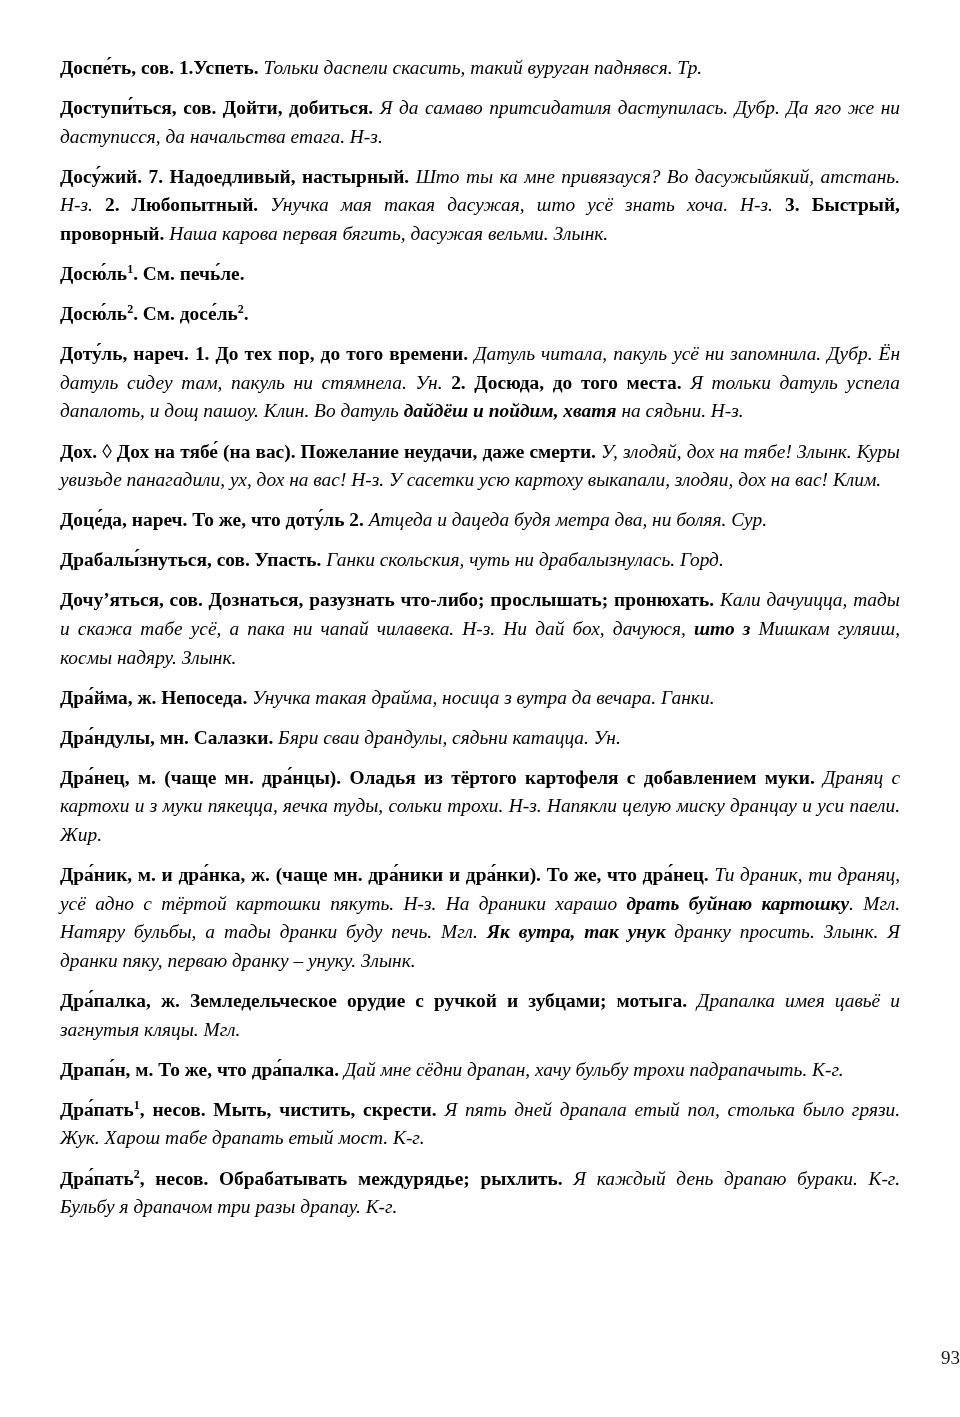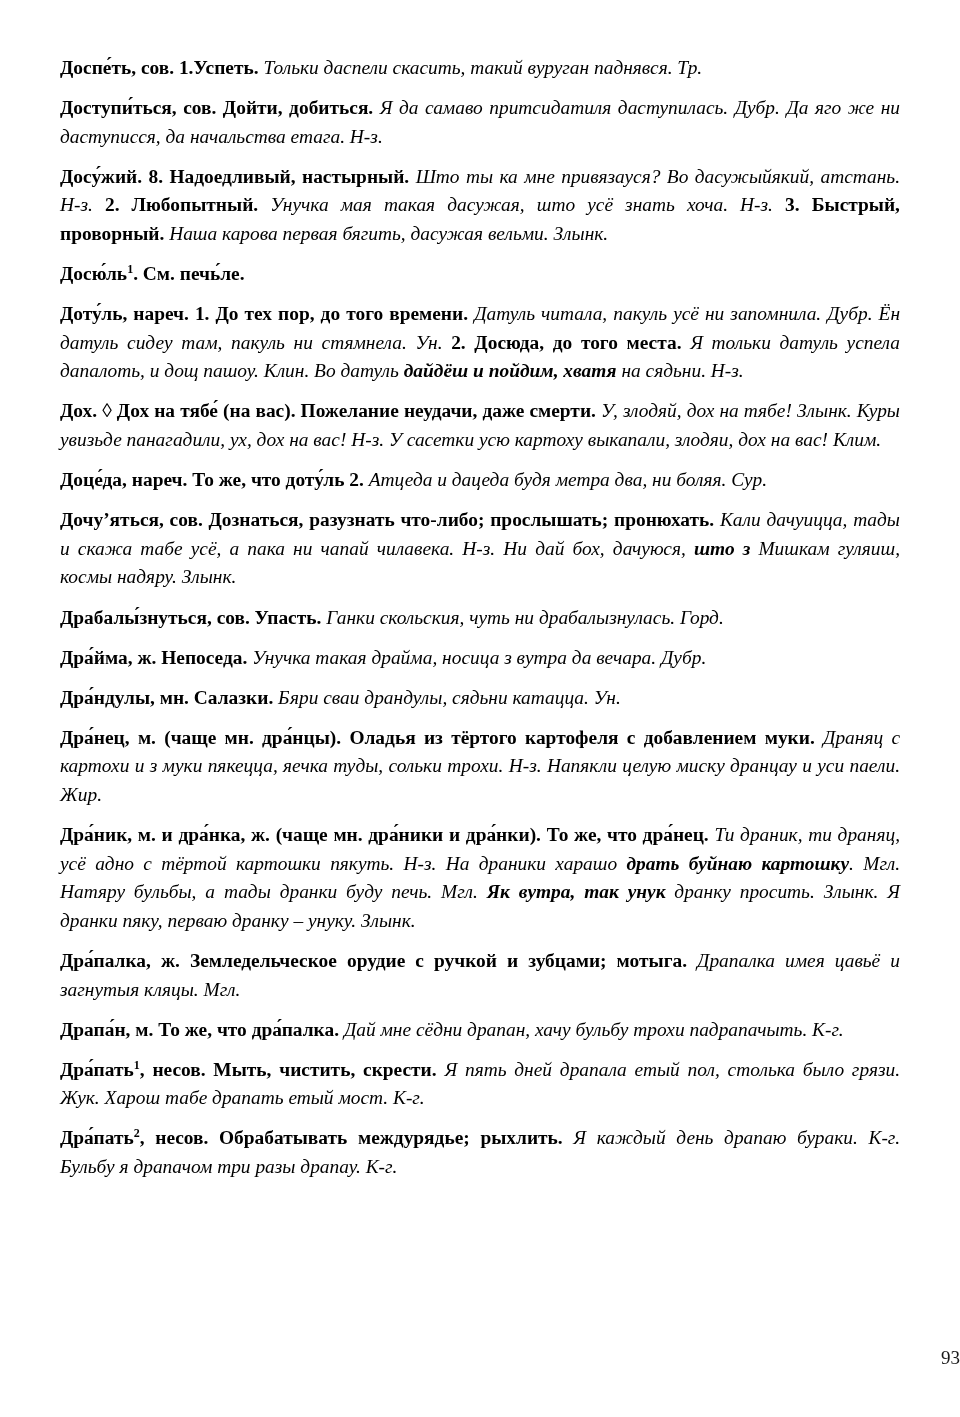--- a/index.html
+++ b/index.html
@@ -73,28 +73,29 @@
   }
 </style>
 </head>
 <body>
 
 <div class="page">
 
   <div class="text-column">
       <p class="entry"><b class="hw">Доспе́ть,  сов. 1.Успеть. </b><i class="ex">Тольки даспели скасить, такий вуруган паднявся. Тр.</i></p>
       <p class="entry"><b class="hw">Доступи́ться, сов. Дойти, добиться. </b><i class="ex">Я да самаво притсидатиля даступилась. Дубр. Да яго же ни даступисся, да начальства етага. Н-з.</i></p>
-      <p class="entry"><b class="hw">Досу́жий. 8. Надоедливый, настырный. </b><i class="ex">Што ты ка мне привязауся? Во дасужыйякий, атстань. Н-з. </i><b class="hw">2. Любопытный. </b><i class="ex">Унучка мая такая дасужая, што усё знать хоча. Н-з. </i><b class="hw">3. Быстрый, проворный. </b><i class="ex">Наша карова первая бягить, дасужая вельми. Злынк.</i></p>
+      <p class="entry"><b class="hw">Досу́жий. 7. Надоедливый, настырный. </b><i class="ex">Што ты ка мне привязауся? Во дасужыйякий, атстань. Н-з. </i><b class="hw">2. Любопытный. </b><i class="ex">Унучка мая такая дасужая, што усё знать хоча. Н-з. </i><b class="hw">3. Быстрый, проворный. </b><i class="ex">Наша карова первая бягить, дасужая вельми. Злынк.</i></p>
       <p class="entry"><b class="hw">Досю́ль</b><sup class="hw">1</sup><b class="hw">. См. печь́ле.</b></p>
+      <p class="entry"><b class="hw">Досю́ль</b><sup class="hw">2</sup><b class="hw">. См. досе́ль</b><sup class="hw">2</sup><b class="hw">.</b></p>
       <p class="entry"><b class="hw">Доту́ль, нареч. 1. До тех пор, до того времени. </b><i class="ex">Датуль читала, пакуль усё ни запомнила. Дубр. Ён датуль сидеу там, пакуль ни стямнела. Ун. </i><b class="hw">2. Досюда, до того места. </b><i class="ex">Я тольки датуль успела дапалоть, и дощ пашоу. Клин. Во датуль </i><span class="bi">дайдёш и пойдим, хватя</span><i class="ex"> на сядьни. Н-з.</i></p>
       <p class="entry"><b class="hw">Дох. </b><span class="lozenge">◊</span><b class="hw"> Дох на тябе́ (на вас). Пожелание неудачи, даже смерти. </b><i class="ex">У, злодяй, дох на тябе! Злынк. Куры увизьде панагадили, ух, дох на вас! Н-з. У сасетки усю картоху выкапали, злодяи, дох на вас! Клим.</i></p>
       <p class="entry"><b class="hw">Доце́да, нареч. То же, что  доту́ль 2. </b><i class="ex">Атцеда и дацеда будя метра два, ни боляя. Сур.</i></p>
+      <p class="entry"><b class="hw">Драбалы́знуться, сов. Упасть. </b><i class="ex">Ганки скольския, чуть ни драбалызнулась. Горд.</i></p>
       <p class="entry"><b class="hw">Дочу’яться, сов. Дознаться, разузнать что-либо; прослышать; пронюхать. </b><i class="ex">Кали дачуицца, тады и скажа табе усё, а пака ни чапай чилавека. Н-з. Ни дай бох, дачуюся, </i><span class="bi">што з</span><i class="ex"> Мишкам гуляиш, космы надяру. Злынк.</i></p>
-      <p class="entry"><b class="hw">Драбалы́знуться, сов. Упасть. </b><i class="ex">Ганки скольския, чуть ни драбалызнулась. Горд.</i></p>
-      <p class="entry"><b class="hw">Дра́йма, ж. Непоседа. </b><i class="ex">Унучка такая драйма, носица з вутра да вечара. Дубр.</i></p>
+      <p class="entry"><b class="hw">Дра́йма, ж. Непоседа. </b><i class="ex">Унучка такая драйма, носица з вутра да вечара. Ганки.</i></p>
       <p class="entry"><b class="hw">Дра́ндулы, мн. Салазки. </b><i class="ex">Бяри сваи драндулы, сядьни катацца. Ун.</i></p>
       <p class="entry"><b class="hw">Дра́нец, м. (чаще мн. дра́нцы). Оладья из тёртого картофеля с добавлением муки. </b><i class="ex">Драняц с картохи и з муки пякецца, яечка туды, сольки трохи. Н-з. Напякли целую миску дранцау и уси паели. Жир.</i></p>
       <p class="entry"><b class="hw">Дра́ник, м. и дра́нка, ж. (чаще мн. дра́ники и дра́нки). То же, что дра́нец. </b><i class="ex">Ти драник, ти драняц, усё адно с тёртой картошки пякуть. Н-з. На драники харашо </i><span class="bi">драть буйнаю картошку</span><i class="ex">. Мгл. Натяру бульбы, а тады дранки буду печь. Мгл. </i><span class="bi">Як вутра, так унук</span><i class="ex"> дранку просить. Злынк. Я дранки пяку, перваю дранку – унуку. Злынк.</i></p>
       <p class="entry"><b class="hw">Дра́палка, ж. Земледельческое орудие с ручкой и зубцами; мотыга. </b><i class="ex">Драпалка имея цавьё и загнутыя кляцы. Мгл.</i></p>
       <p class="entry"><b class="hw">Драпа́н, м. То же, что дра́палка. </b><i class="ex">Дай мне сёдни драпан, хачу бульбу трохи падрапачыть. К-г.</i></p>
       <p class="entry"><b class="hw">Дра́пать</b><sup class="hw">1</sup><b class="hw">, несов. Мыть, чистить, скрести. </b><i class="ex">Я пять дней драпала етый пол, столька было грязи. Жук. Харош табе драпать етый мост. К-г.</i></p>
       <p class="entry"><b class="hw">Дра́пать</b><sup class="hw">2</sup><b class="hw">, несов. Обрабатывать междурядье; рыхлить. </b><i class="ex">Я каждый день драпаю бураки. К-г. Бульбу я драпачом три разы драпау. К-г.</i></p>
     </div>
 
   <div class="folio">93</div>

